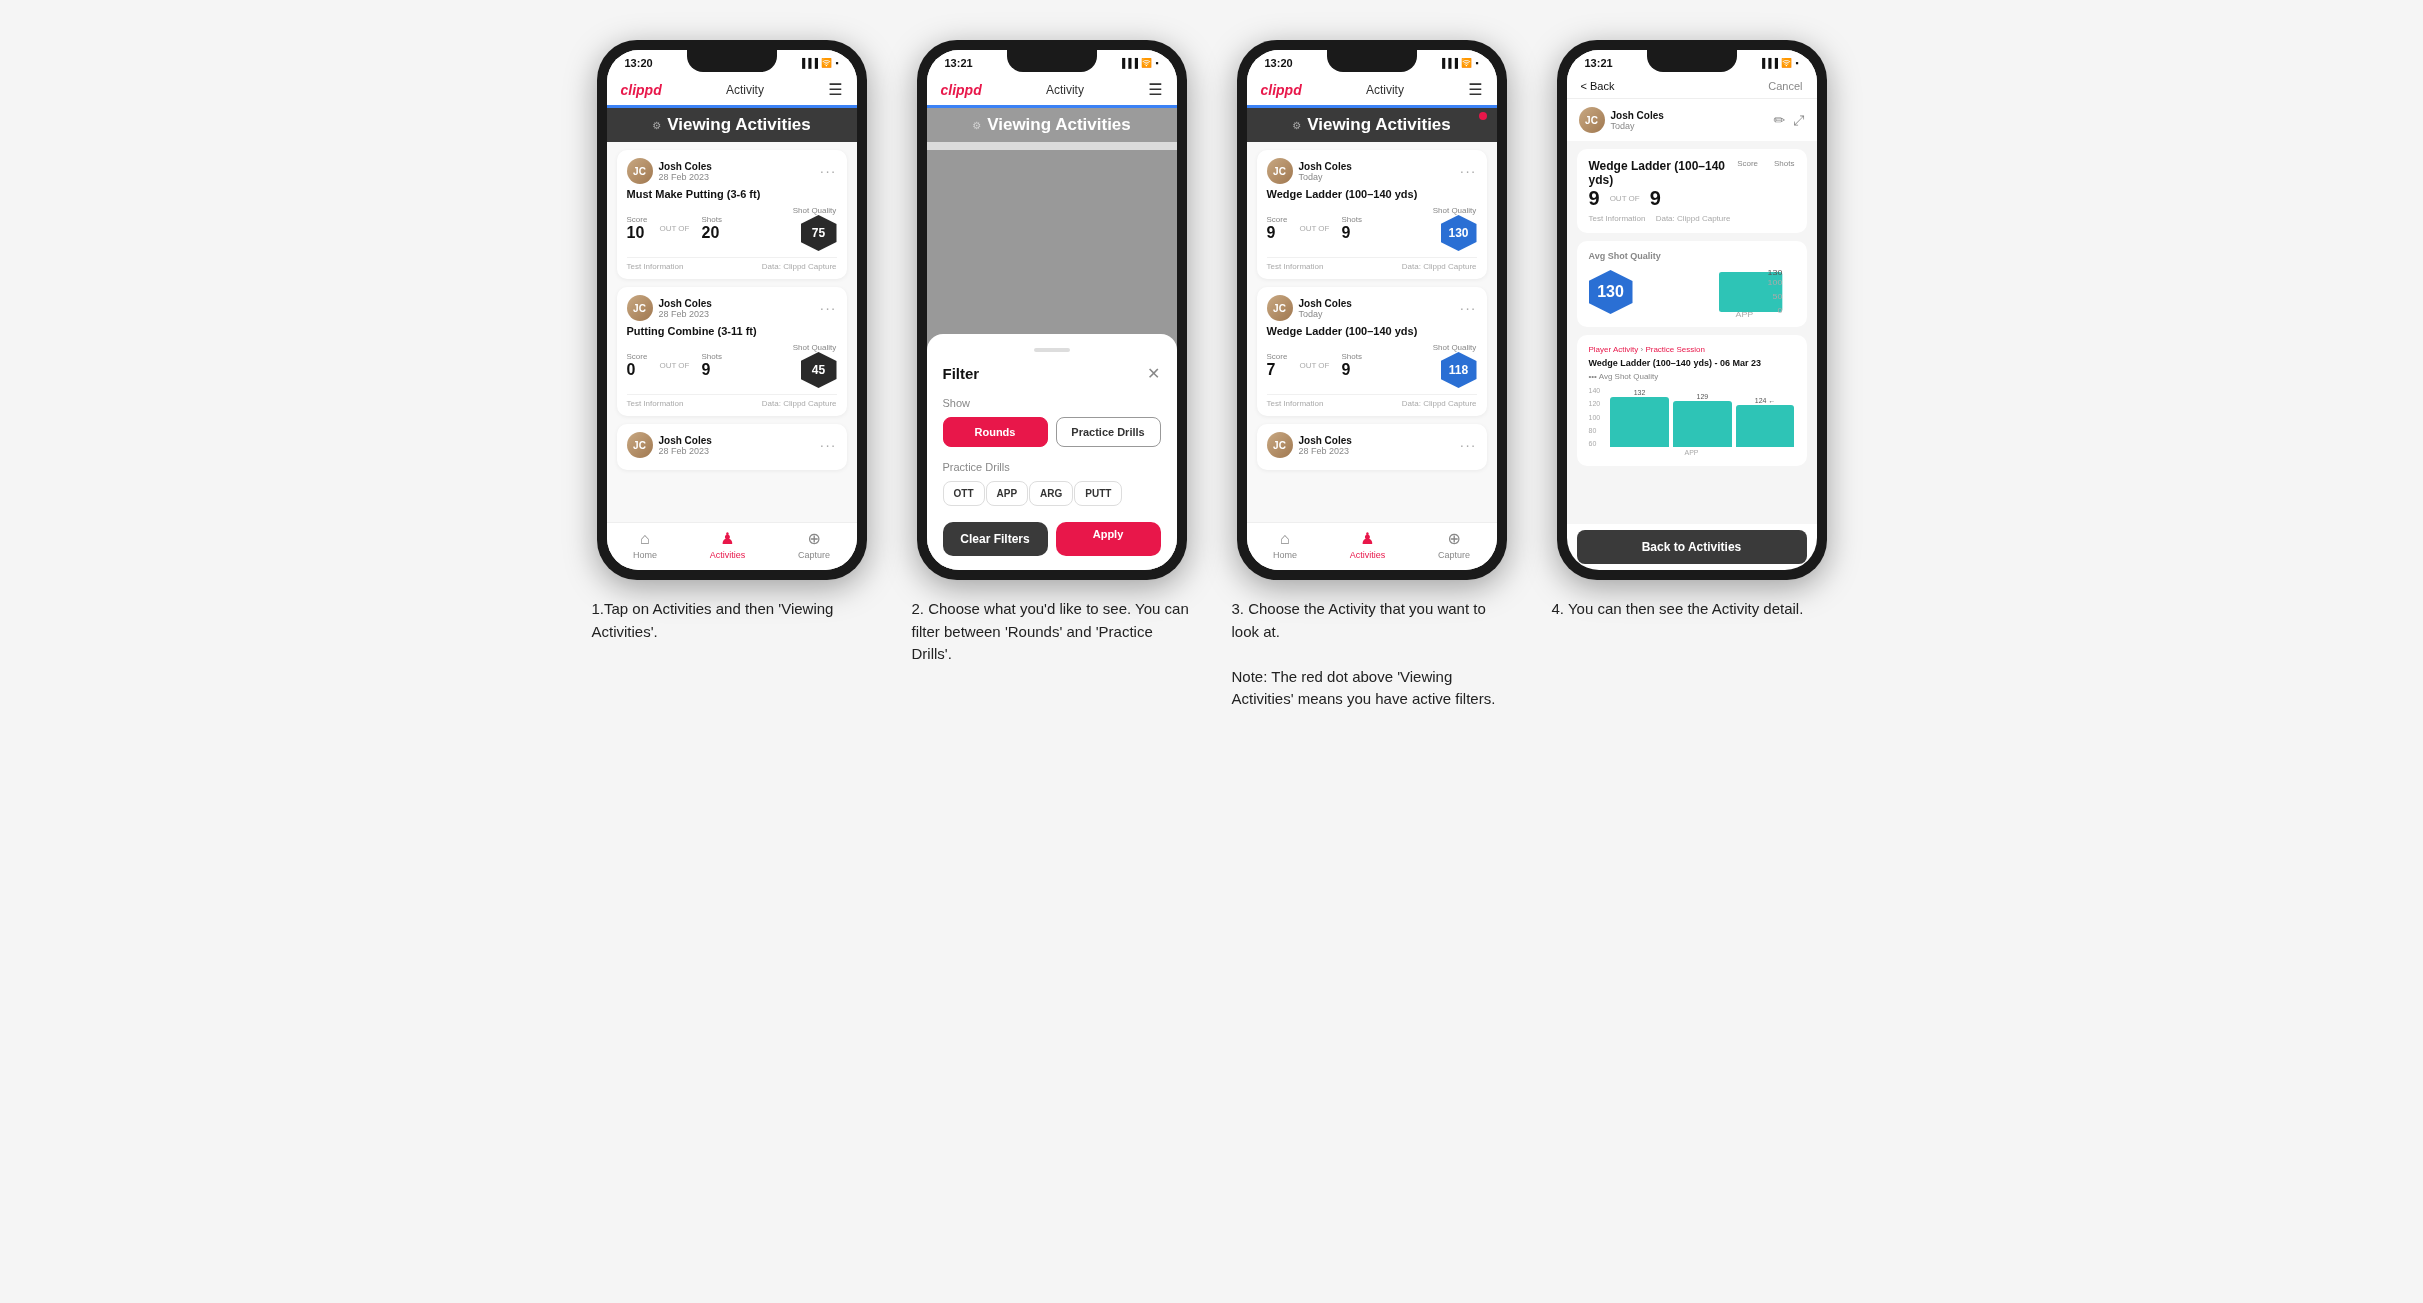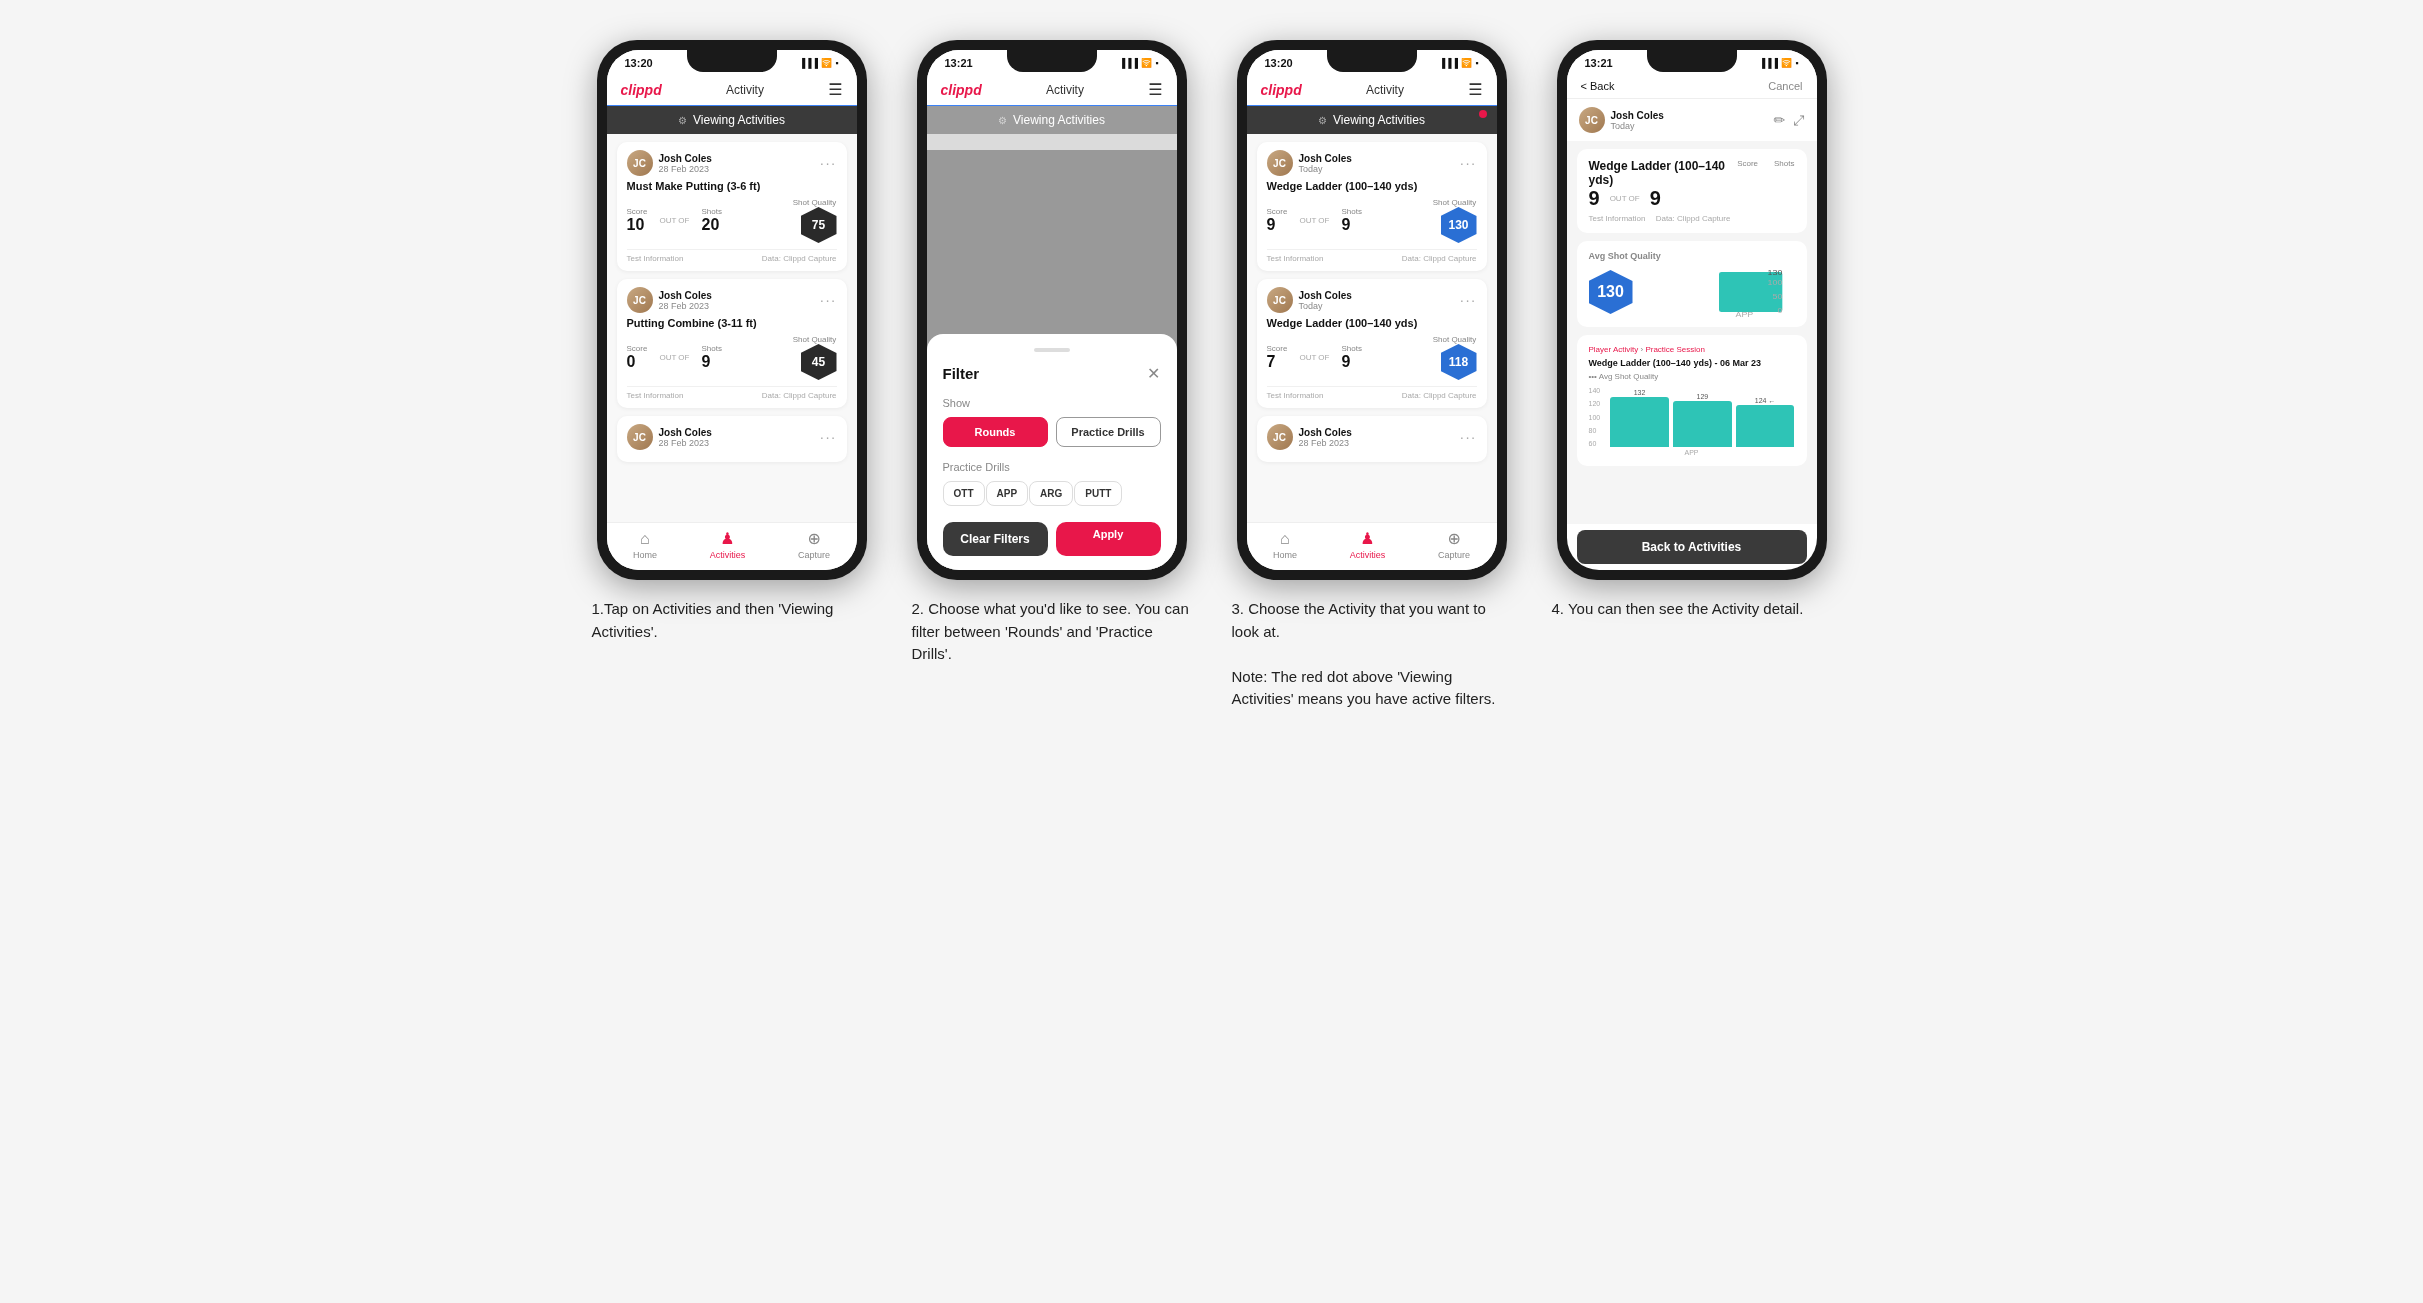--- a/index.html
+++ b/index.html
@@ -67,21 +67,21 @@
       min-height: 24px;
     }
     .status-bar .time { font-weight: 700; font-size: 11px; }
     .status-icons { display: flex; gap: 3px; align-items: center; font-size: 9px; }
     .nav-bar {
       display: flex;
       justify-content: space-between;
       align-items: center;
       padding: 6px 14px;
       background: #fff;
-      border-bottom: 1px solid #3b82f6;
+      border-bottom: 3px solid #3b82f6;
     }
     .nav-logo {
       color: #e8174a;
       font-weight: 900;
       font-size: 14px;
       font-style: italic;
     }
     .nav-title { font-size: 12px; color: #333; font-weight: 500; }
     .hamburger { font-size: 16px; color: #333; }
     .viewing-activities-bar {
@@ -95,21 +95,21 @@
     }
     .viewing-activities-bar .dot {
       position: absolute;
       top: 4px;
       right: 10px;
       width: 8px;
       height: 8px;
       background: #e8174a;
       border-radius: 50%;
     }
-    .va-text { color: #fff; font-size: 12px; font-weight: 400; }
+    .va-text { color: #fff; font-size: 17px; font-weight: 700; }
     .va-icon { color: #aaa; font-size: 10px; }
     .activity-list { flex: 1; overflow: hidden; background: #f8f8f8; padding: 8px 10px; display: flex; flex-direction: column; gap: 8px; }
     .activity-card {
       background: #fff;
       border-radius: 10px;
       padding: 8px 10px;
       box-shadow: 0 1px 4px rgba(0,0,0,0.06);
     }
     .card-header {
       display: flex;

